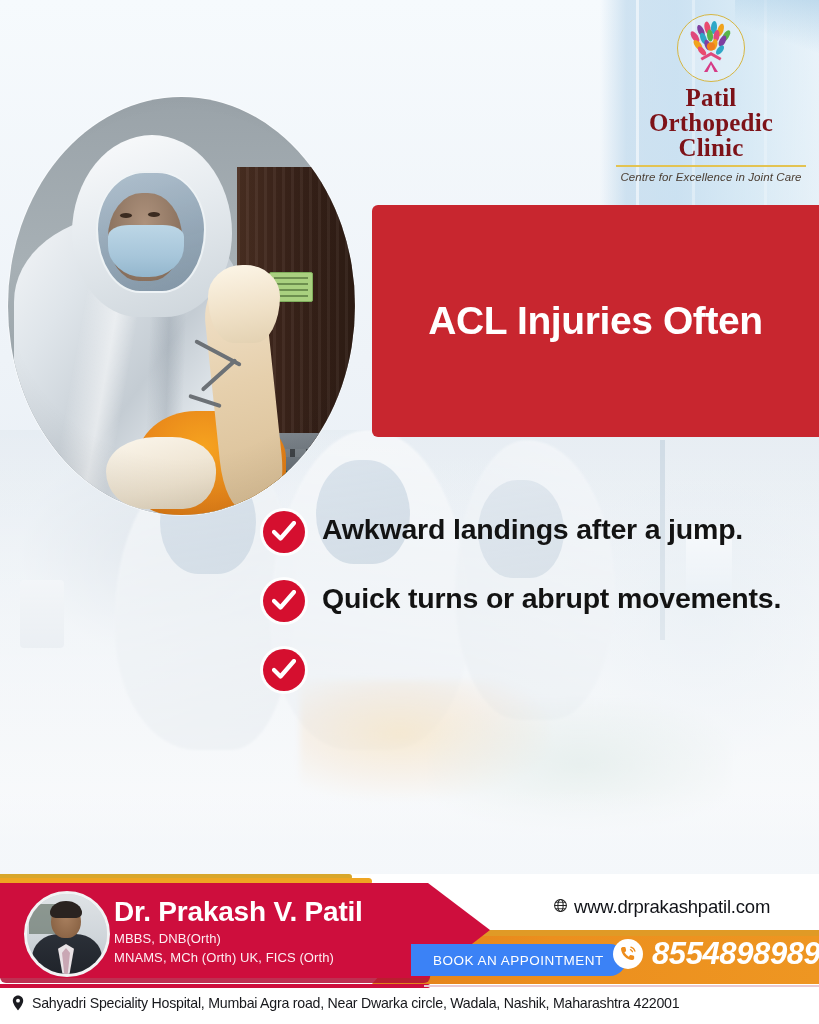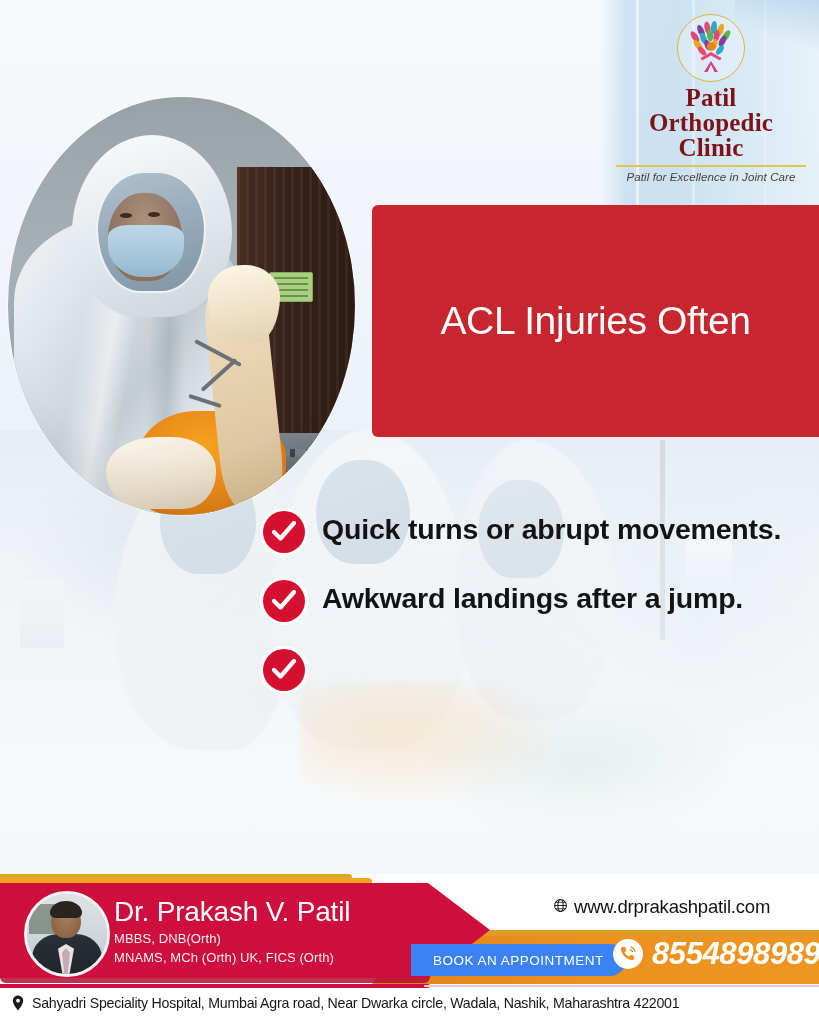--- a/index.html
+++ b/index.html
@@ -181,21 +181,21 @@
     border-top-left-radius: 6px;
     border-bottom-left-radius: 6px;
     z-index: 3;
     display: flex;
     align-items: center;
     justify-content: center;
   }
   .headline-text {
     color: #ffffff;
     font-size: 39px;
-    font-weight: normal;
+    font-weight: bold;
     line-height: 52px;
     text-align: center;
     letter-spacing: -0.4px;
     padding: 0 16px;
     width: 100%;
     box-sizing: border-box;
   }
 
   
   .surgeon-circle {
@@ -410,21 +410,21 @@
   .dp-head { position: absolute; left: 24px; top: 10px; width: 30px; height: 34px; border-radius: 48% 48% 44% 44% / 52% 52% 48% 48%; background: radial-gradient(ellipse at 50% 35%, #a9805f 0%, #8d6647 70%, #74513a 100%); }
   .dp-hair { position: absolute; left: 23px; top: 7px; width: 32px; height: 17px; border-radius: 50% 50% 18% 18% / 70% 70% 30% 30%; background: #2a2320; }
   .dp-suit { position: absolute; left: 5px; bottom: 0; width: 70px; height: 40px; border-radius: 38% 38% 0 0 / 60% 60% 0 0; background: linear-gradient(180deg, #2b3038 0%, #20242b 100%); }
   .dp-shirt { position: absolute; left: 31px; bottom: 0; width: 16px; height: 30px; background: #e9e3e6; clip-path: polygon(50% 0, 100% 16%, 72% 100%, 28% 100%, 0 16%); }
   .dp-tie { position: absolute; left: 35px; bottom: 0; width: 8px; height: 26px; background: #c9a7b4; clip-path: polygon(50% 0, 100% 18%, 72% 100%, 28% 100%, 0 18%); }
 
   .f-doc-name {
     position: absolute; left: 114px; top: 22px;
     color: #ffffff;
     font-size: 28px;
-    font-weight: normal;
+    font-weight: bold;
     letter-spacing: -0.2px;
   }
   .f-doc-deg1 {
     position: absolute; left: 114px; top: 57px;
     color: #fdeef2; font-size: 13px; letter-spacing: .1px;
   }
   .f-doc-deg2 {
     position: absolute; left: 114px; top: 76px;
     color: #fdeef2; font-size: 13px; letter-spacing: .1px;
   }
@@ -529,21 +529,21 @@
           <circle cx="27" cy="26.5" r="4.2" fill="#ef7f1f"></circle>
           <path d="M27 30 L27 41 L20 52 L23.5 52 L27 44.5 L30.5 52 L34 52 L27 41 Z" fill="#d63b86"></path>
           <path d="M27 32 L16.5 38 L18 40.5 L27 35.5 L36 40.5 L37.5 38 Z" fill="#e0487c"></path>
         </g>
       </svg>
     </div>
     <div class="logo-name">Patil</div>
     <div class="logo-name">Orthopedic</div>
     <div class="logo-name">Clinic</div>
     <div class="logo-rule"></div>
-    <div class="logo-tag">Patil for Excellence in Joint Care</div>
+    <div class="logo-tag">Centre for Excellence in Joint Care</div>
   </div>
 
   <div class="headline-banner">
     <div class="headline-text">
       <div>ACL Injuries Often</div>
     </div>
   </div>
 
   <div class="surgeon-circle">
     <div class="sc-inner">
@@ -584,30 +584,30 @@
   </div>
 
   <div class="bullets">
 
     <div class="bullet-row">
       <div class="check-badge">
         <svg width="24" height="22" viewBox="0 0 24 22" aria-hidden="true">
           <path d="M2 11 L8.5 17.5 L22 2" stroke="#ffffff" stroke-width="4.2" fill="none" stroke-linecap="round" stroke-linejoin="round"></path>
         </svg>
       </div>
-      <div class="bullet-text">Quick turns or abrupt movements.</div>
+      <div class="bullet-text"> Awkward landings after a jump.</div>
     </div>
 
     <div class="bullet-row">
       <div class="check-badge">
         <svg width="24" height="22" viewBox="0 0 24 22" aria-hidden="true">
           <path d="M2 11 L8.5 17.5 L22 2" stroke="#ffffff" stroke-width="4.2" fill="none" stroke-linecap="round" stroke-linejoin="round"></path>
         </svg>
       </div>
-      <div class="bullet-text"> Awkward landings after a jump.</div>
+      <div class="bullet-text">Quick turns or abrupt movements.</div>
     </div>
 
     <div class="bullet-row">
       <div class="check-badge">
         <svg width="24" height="22" viewBox="0 0 24 22" aria-hidden="true">
           <path d="M2 11 L8.5 17.5 L22 2" stroke="#ffffff" stroke-width="4.2" fill="none" stroke-linecap="round" stroke-linejoin="round"></path>
         </svg>
       </div>
     </div>
 

